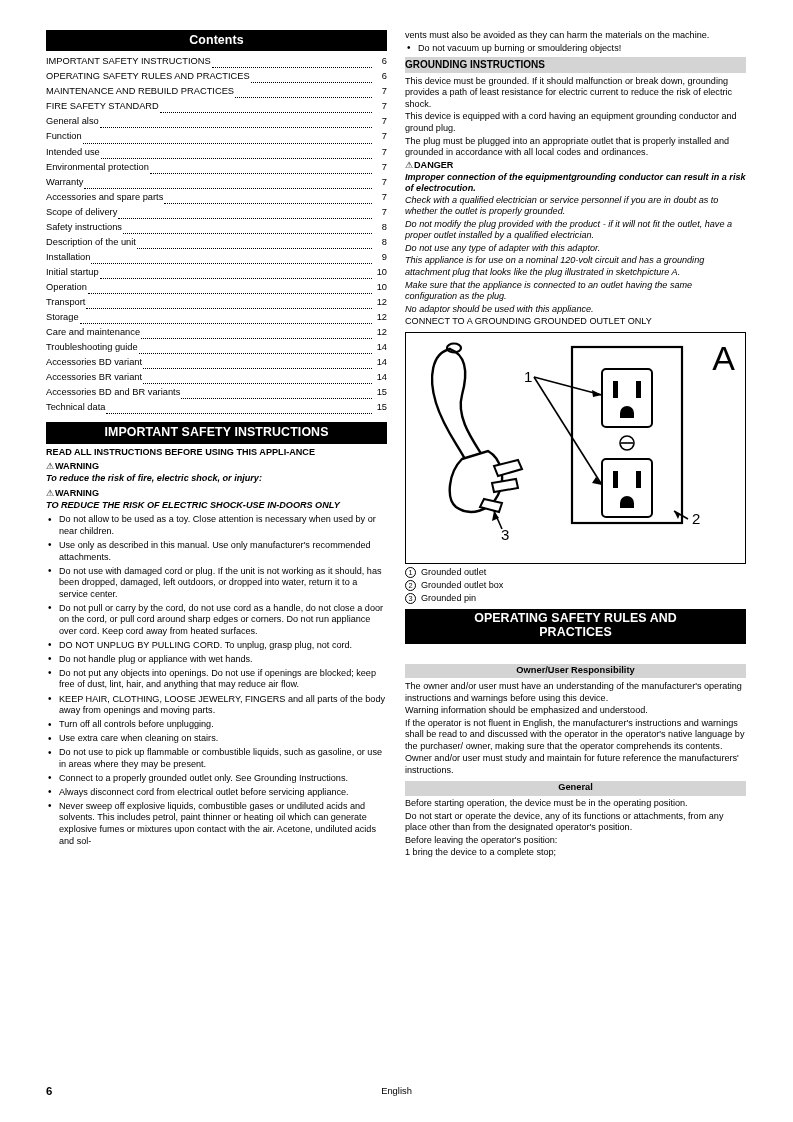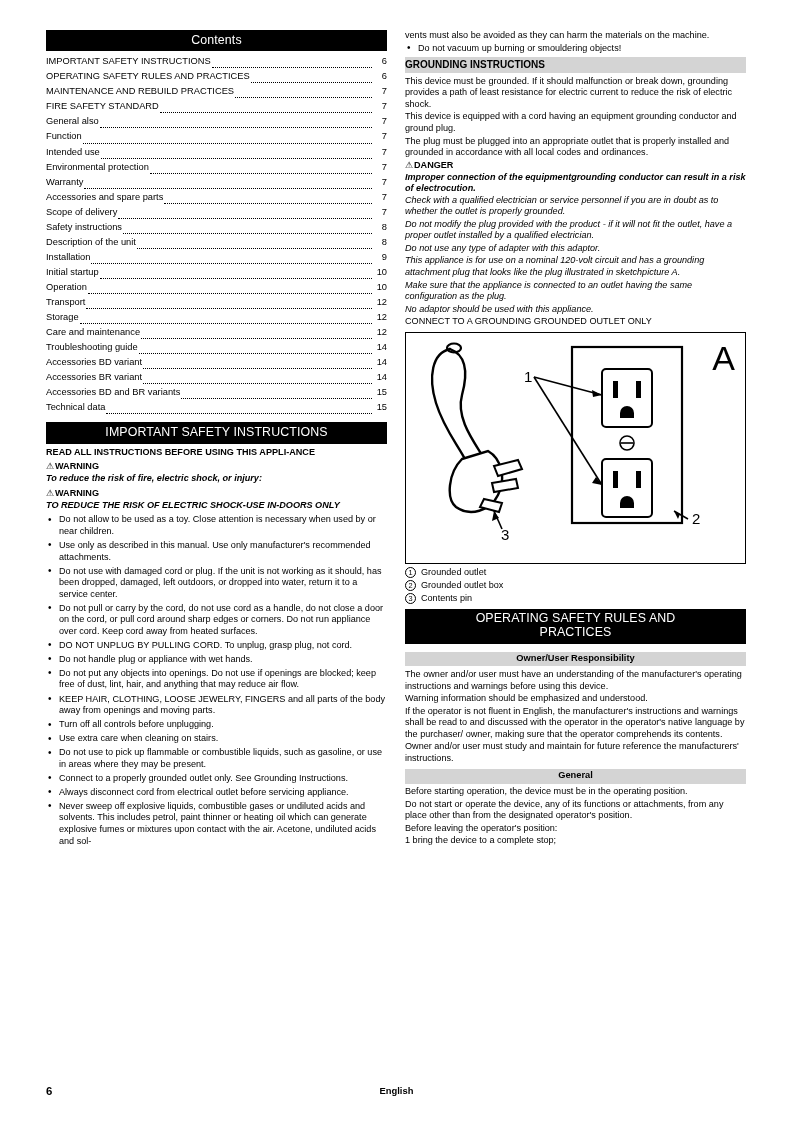--- a/index.html
+++ b/index.html
@@ -25,21 +25,21 @@
     gap: 18px;
     height: 1030px;
   }
   .col {
     width: 341px;
   }
   
   .bar {
     background: #000;
     color: #fff;
-    font-weight: normal;
+    font-weight: bold;
     text-align: center;
     font-size: 12.4px;
     padding: 2.5px 0 3px;
     margin: 0 0 3px;
     letter-spacing: 0.1px;
   }
   .bar.two {
     line-height: 1.12;
     padding: 3px 0 4px;
   }
@@ -143,21 +143,21 @@
     bottom: 22px;
     height: 16px;
     border-top: 0px;
   }
   .footer .pg {
     position: absolute; left: 0; top: 0;
     font-weight: bold; font-size: 11.4px;
   }
   .footer .lang {
     position: absolute; left: 0; right: 0; top: 1px;
-    text-align: center; font-weight: bold; font-size: 9.4px;
+    text-align: center; font-weight: normal; font-size: 9.4px;
   }
 </style>
 </head>
 <body>
 
 <div class="page">
   <div class="cols">
 
     <div class="col">
 
@@ -390,29 +390,29 @@
       <div class="legend-row">
         <span class="circnum">1</span>
         <span>Grounded outlet</span>
       </div>
       <div class="legend-row">
         <span class="circnum">2</span>
         <span>Grounded outlet box</span>
       </div>
       <div class="legend-row">
         <span class="circnum">3</span>
-        <span>Contents pin</span>
+        <span>Grounded pin</span>
       </div>
 
       <div class="bar two" style="margin-top:5px;">
         <div>OPERATING SAFETY RULES AND</div>
         <div>PRACTICES</div>
       </div>
 
-      <div class="subhead" style="margin-top:8px;">Owner/User Responsibility</div>
+      <div class="subhead" style="margin-top:20px;">Owner/User Responsibility</div>
       <div class="para">The owner and/or user must have an understanding of the manufacturer's operating instructions and warnings before using this device.</div>
       <div class="para">Warning information should be emphasized and understood.</div>
       <div class="para">If the operator is not fluent in English, the manufacturer's instructions and warnings shall be read to and discussed with the operator in the operator's native language by the purchaser/ owner, making sure that the operator comprehends its contents.</div>
       <div class="para">Owner and/or user must study and maintain for future reference the manufacturers' instructions.</div>
 
       <div class="subhead">General</div>
       <div class="para">Before starting operation, the device must be in the operating position.</div>
       <div class="para">Do not start or operate the device, any of its functions or attachments, from any place other than from the designated operator's position.</div>
       <div class="para">Before leaving the operator's position:</div>
       <div class="para">1  bring the device to a complete stop;</div>

